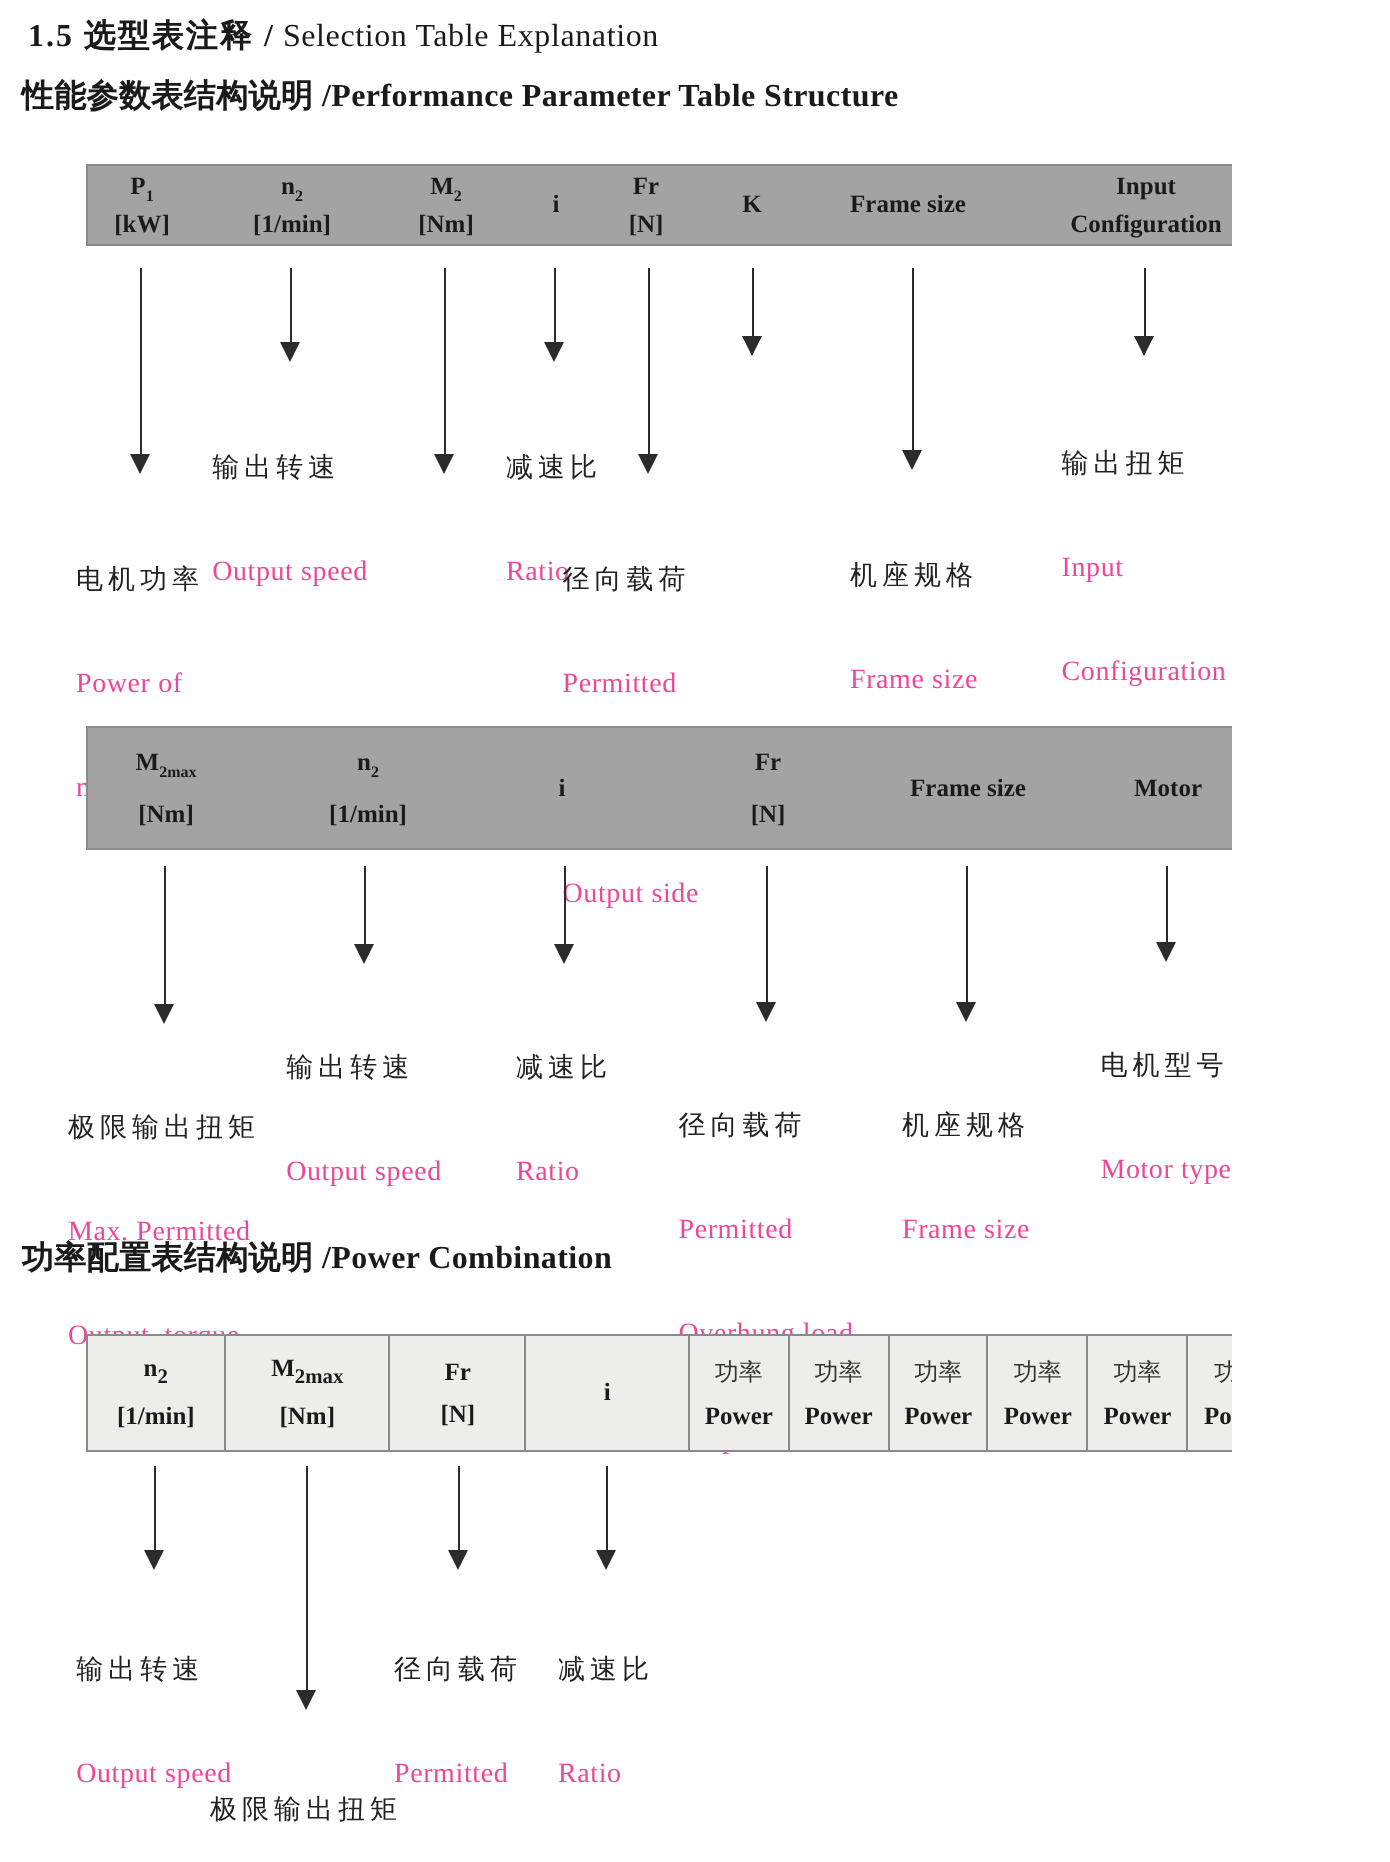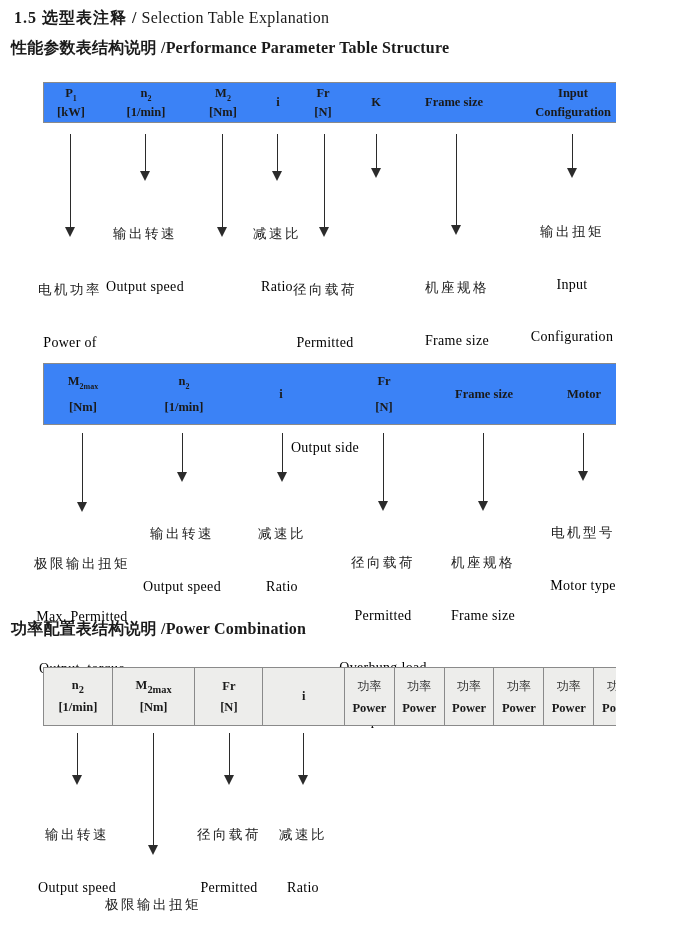--- a/index.html
+++ b/index.html
@@ -6,43 +6,43 @@
   #page{
     position:relative;width:616px;height:931px;background:#ffffff;
     font-family:"Liberation Serif","DejaVu Serif",serif;color:#1a1a1a;overflow:hidden;
   }
   
   .page-title{position:absolute;left:14px;top:8px;font-size:16px;}
   .page-title .zh{font-weight:bold;letter-spacing:1px;}
   .page-title .en{font-weight:normal;letter-spacing:.3px;}
   .sec-heading{position:absolute;left:11px;font-size:16px;font-weight:bold;letter-spacing:.2px;}
   
-  .hbox{position:absolute;left:43px;width:609px;background:#3b82f6;border:1px solid #8a8a8a;box-sizing:border-box;font-family:Liberation Serif, serif;}
+  .hbox{position:absolute;left:43px;width:609px;background:#a3a3a3;border:1px solid #8a8a8a;box-sizing:border-box;font-family:Liberation Serif, serif;}
   .hbox .cell{position:absolute;top:0;height:100%;transform:translateX(-50%);
       display:flex;flex-direction:column;justify-content:center;align-items:center;
       font-weight:bold;font-size:12.5px;white-space:nowrap;}
   .t1 .cell{gap:4px;}
   .t2 .cell{gap:11px;}
   .cell sub{font-size:8px;line-height:0;}
   
   .grid{position:absolute;left:43px;top:667px;width:602px;height:59px;display:flex;
       background:#ededeb;border:1px solid #8a8a8a;box-sizing:border-box;}
   .grid .gcell{display:flex;flex-direction:column;justify-content:center;align-items:center;gap:6px;
       border-right:1px solid #8a8a8a;box-sizing:border-box;font-size:12.5px;font-weight:bold;white-space:nowrap;}
   .grid .gcell:last-child{border-right:none;}
   .grid .zh{font-weight:normal;font-size:12px;color:#333;}
   
   .arrow{position:absolute;width:1px;background:#2b2b2b;}
   .arrow::after{content:"";position:absolute;top:100%;left:-5px;
       border-left:5px solid transparent;border-right:5px solid transparent;border-top:10px solid #2b2b2b;}
   
-  .co{position:absolute;transform:translateX(-50%);text-align:center;width:max-content;
+  .co{position:absolute;transform:translateX(-50%);width:max-content;
       font-size:14px;line-height:17.5px;white-space:pre-wrap;}
   .co .zh{letter-spacing:2.5px;font-family:"Liberation Sans","DejaVu Sans",sans-serif;font-size:13.5px;color:#222;}
-  .co .en{letter-spacing:.3px;color:#000000;}
+  .co .en{letter-spacing:.3px;color:#ec4899;}
 </style>
 </head>
 <body>
 
 <div id="page">
 
   <div class="page-title">
     <span class="zh">1.5 选型表注释 /</span>
     <span class="en">Selection Table Explanation</span>
   </div>

